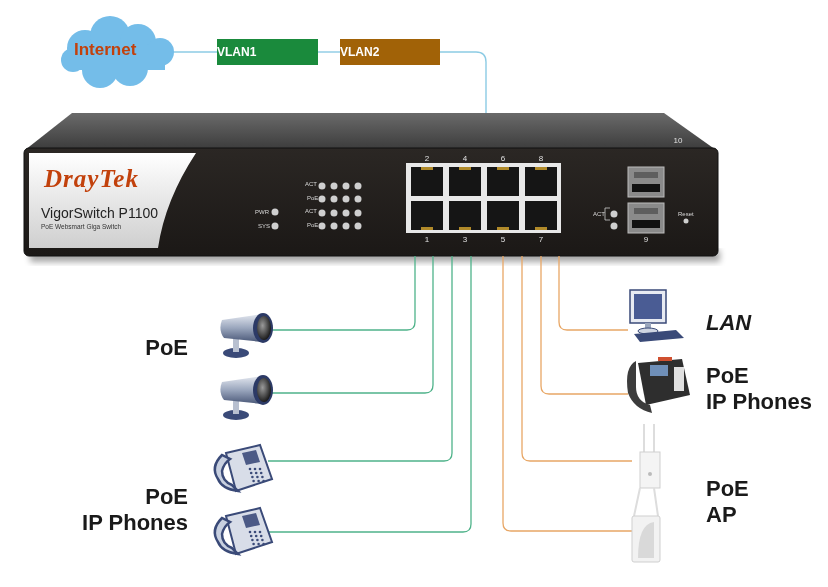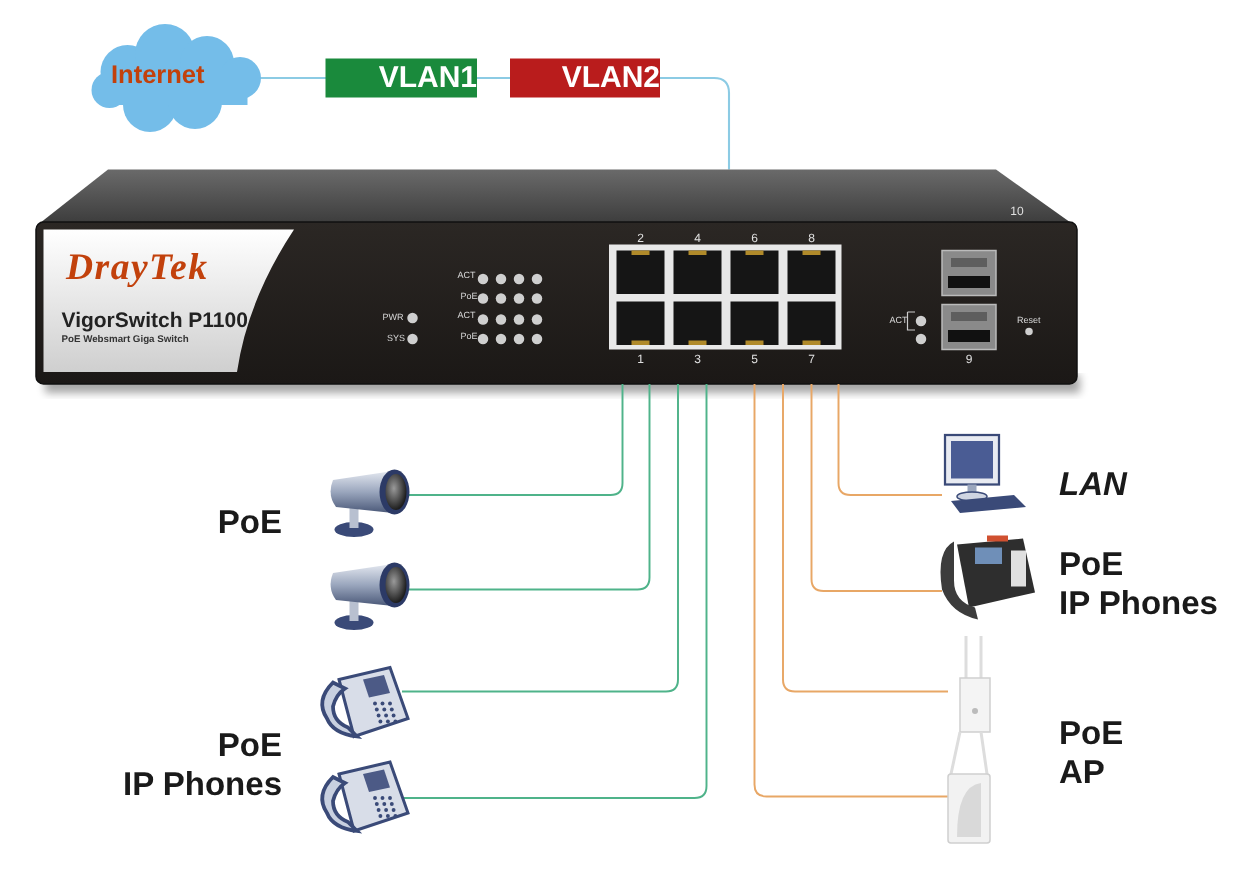--- a/index.html
+++ b/index.html
@@ -1,22 +1,22 @@
 <!DOCTYPE html>
 <html><head>
 <meta charset="utf-8">
 <style>
   html, body { margin:0; padding:0; background:#ffffff; }
   body { width:828px; height:587px; position:relative; overflow:hidden; font-family:"Liberation Sans", sans-serif; }
   #canvas { position:absolute; left:0; top:0; }
   .label { position:absolute; font-family:"Liberation Sans", sans-serif; font-weight:bold; color:#1a1a1a; font-size:22px; line-height:26px; }
   .label.right { text-align:right; }
-  .tag { position:absolute; color:#fff; font-weight:bold; font-size:20px; text-align:right; line-height:26px; height:26px; font-family:"Liberation Sans", sans-serif; }
+  .tag { position:absolute; color:#fff; font-weight:bold; font-size:12px; text-align:left; line-height:26px; height:26px; font-family:"Liberation Sans", sans-serif; }
   .cloud-text { position:absolute; color:#c2410c; font-weight:bold; font-size:17px; font-family:"Liberation Sans", sans-serif; }
-  .sw-text { position:absolute; font-family:"Liberation Sans", sans-serif;font-weight:bold; }
+  .sw-text { position:absolute; font-family:"Liberation Sans", sans-serif; }
   .tiny { position:absolute; color:#d8d8d8; font-size:6px; font-family:"Liberation Sans", sans-serif; }
   .portnum { position:absolute; color:#e0e0e0; font-size:8px; width:14px; text-align:center; font-family:"Liberation Sans", sans-serif; }
 </style>
 </head>
 <body>
 
 <svg id="canvas" width="828" height="587" viewBox="0 0 828 587">
   <defs>
     <linearGradient id="topG" x1="0" y1="0" x2="0" y2="1">
       <stop offset="0" stop-color="#6a6a6a"></stop>
@@ -224,21 +224,21 @@
       <g transform="translate(632,488)">
         <path d="M8 0 L2 28 M22 0 L26 28" stroke="#ddd" stroke-width="2" fill="none"></path>
         <rect x="0" y="28" width="28" height="46" rx="2" fill="#f2f2f2" stroke="#cfcfcf"></rect>
         <path d="M6 70 Q6 36 22 34 L22 70 Z" fill="#d9d9d9"></path>
       </g>
     </g>
 </svg>
 
 <div class="cloud-text" style="left:74px;top:40px;">Internet</div>
 <div class="tag" style="left: 217px; top: 39px; width: 101px; background: rgb(26, 138, 60);"><span>VLAN1</span></div>
-<div class="tag" style="left: 340px; top: 39px; width: 100px; background: #b91c1c;"><span>VLAN2</span></div>
+<div class="tag" style="left: 340px; top: 39px; width: 100px; background: #a16207;"><span>VLAN2</span></div>
 
 <div class="sw-text" style="left:44px;top:165px;font-size:25px;font-style:italic;font-weight:bold;color:#c2410c;font-family:'Liberation Serif',serif;letter-spacing:1px;">DrayTek</div>
 <div class="sw-text" style="left:41px;top:205px;font-size:14px;color:#222;">VigorSwitch P1100</div>
 <div class="sw-text" style="left:41px;top:223px;font-size:6.5px;color:#333;">PoE Websmart Giga Switch</div>
 
 <div class="tiny" style="left:255px;top:209px;">PWR</div>
 <div class="tiny" style="left:258px;top:223px;">SYS</div>
 <div class="tiny" style="left:305px;top:181px;">ACT</div>
 <div class="tiny" style="left:307px;top:195px;">PoE</div>
 <div class="tiny" style="left:305px;top:208px;">ACT</div>

